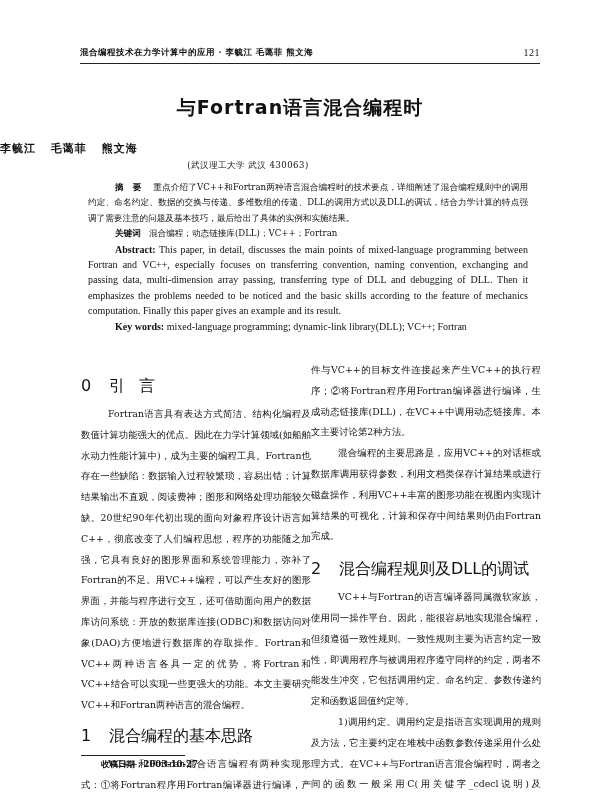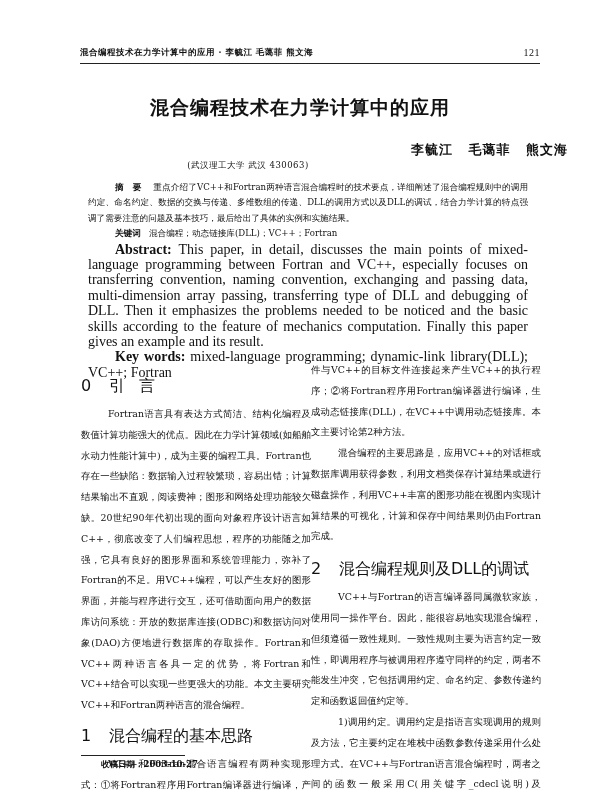--- a/index.html
+++ b/index.html
@@ -8,29 +8,29 @@
   .page { position: absolute; left: 0; top: 17px; width: 600px; height: 796px; }
 
   .running-header { position: absolute; left: 80px; top: 30px; width: 460px; height: 14px;
                     font-size: 8.5px; font-weight: bold; letter-spacing: 0.5px; }
   .running-header .rh-left { position: absolute; left: 0; top: 0; white-space: nowrap; }
   .running-header .rh-right { position: absolute; right: 0; top: 0; font-family: "Liberation Serif", serif; font-size: 10px; font-weight: normal; }
   .header-rule { position: absolute; left: 80px; top: 46px; width: 460px; height: 0; border-top: 1px solid #222; }
 
   .title { position: absolute; left: 0; width: 600px; top: 78px; text-align: center;
            font-family: "DejaVu Sans", sans-serif; font-weight: bold; font-size: 19px; letter-spacing: 1px; }
-  .authors { position: absolute; left: 0; width: 568px; top: 124px; text-align: right; font-size: 13px; font-weight: bold; word-spacing: 10px; letter-spacing: 1px; }
+  .authors { position: absolute; left: 0; width: 568px; top: 124px; text-align: left; font-size: 11px; font-weight: bold; word-spacing: 10px; letter-spacing: 1px; }
   .affil { position: absolute; left: 0; width: 496px; top: 143px; text-align: center; font-size: 8.5px; letter-spacing: 0.5px; }
 
   .abstract-block { position: absolute; left: 88px; top: 163px; width: 440px; font-size: 8.6px; line-height: 15.4px; text-align: justify; }
   .abstract-block p { margin: 0; }
   .indent { text-indent: 27px; }
   .label-bold { font-weight: bold; font-family: "DejaVu Sans", sans-serif; }
   .label-bold.sp { letter-spacing: 9px; }
-  .en { font-family: "Liberation Serif", serif; font-size: 14px; }
+  .en { font-family: "Liberation Serif", serif; font-size: 10px; }
 
   .col { position: absolute; top: 342px; width: 230px; font-size: 9.4px; line-height: 20.8px; text-align: justify; }
   .col-left { left: 81px; }
   .col-right { left: 311px; top: 343px; width: 230px; }
   .col p { margin: 0; }
   .h1 { font-family: "DejaVu Sans", sans-serif; font-size: 16px; line-height: 28px; margin: 0; font-weight: normal; }
   .h1 .num { display: inline-block; width: 28px; }
   .sec0 { margin-top: 13px !important; margin-bottom: 4px !important; letter-spacing: 14px; }
   .sec0 .num { letter-spacing: 0; }
   .sec1 { margin-top: 6px !important; margin-bottom: 4px !important; }
@@ -43,21 +43,21 @@
 <body>
 
 <div class="page">
 
   <div class="running-header">
     <span class="rh-left">混合编程技术在力学计算中的应用 · 李毓江 毛蔼菲 熊文海</span>
     <span class="rh-right">121</span>
   </div>
   <div class="header-rule"></div>
 
-  <div class="title">混合编程技术在力学计算中的应用</div>
+  <div class="title">与Fortran语言混合编程时</div>
   <div class="authors">李毓江 毛蔼菲 熊文海</div>
   <div class="affil">(武汉理工大学 武汉 430063)</div>
 
   <div class="abstract-block">
     <p class="indent">
       <span class="label-bold sp">摘要</span>
       <span>重点介绍了VC++和Fortran两种语言混合编程时的技术要点，详细阐述了混合编程规则中的调用约定、命名约定、数据的交换与传递、多维数组的传递、DLL的调用方式以及DLL的调试，结合力学计算的特点强调了需要注意的问题及基本技巧，最后给出了具体的实例和实施结果。</span>
     </p>
     <p class="indent">
       <span class="label-bold">关键词</span>&nbsp;&nbsp;

